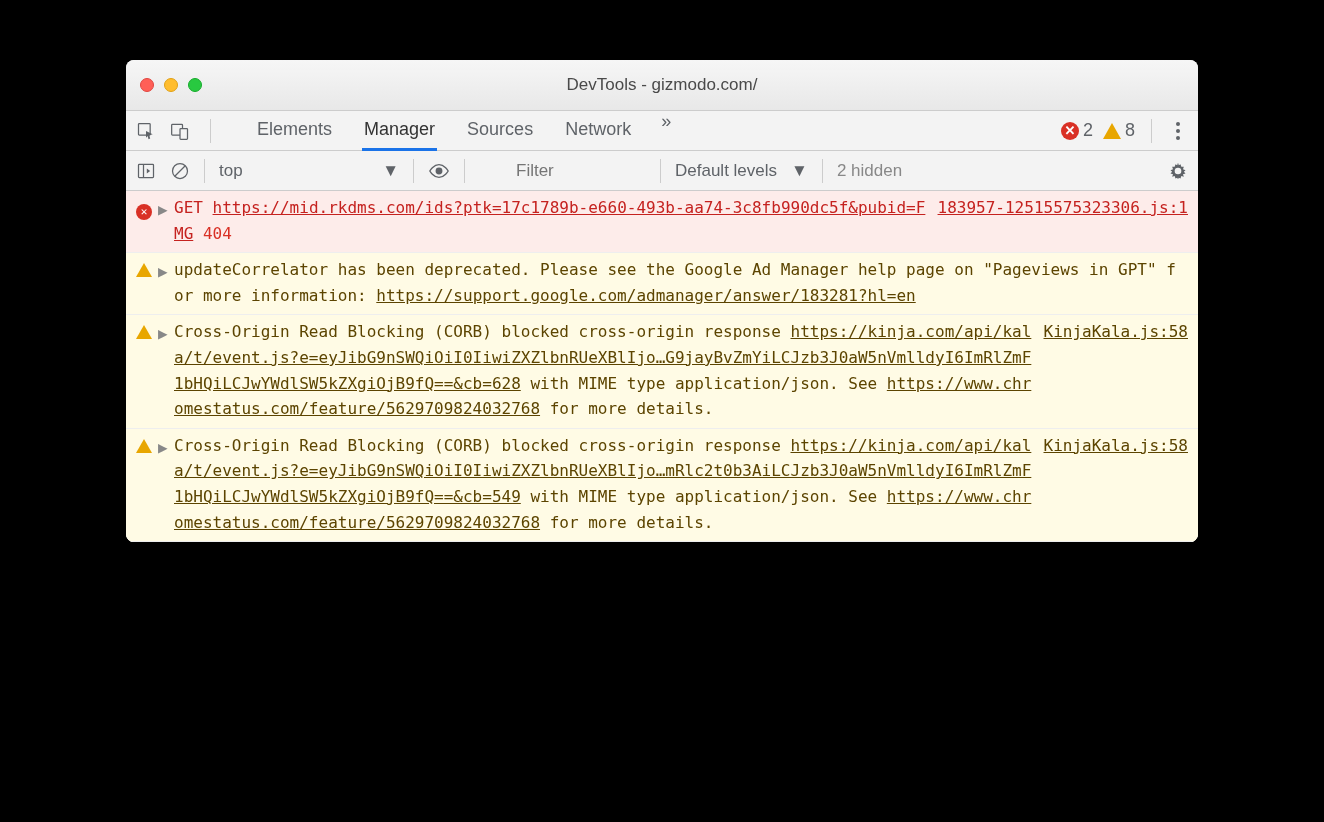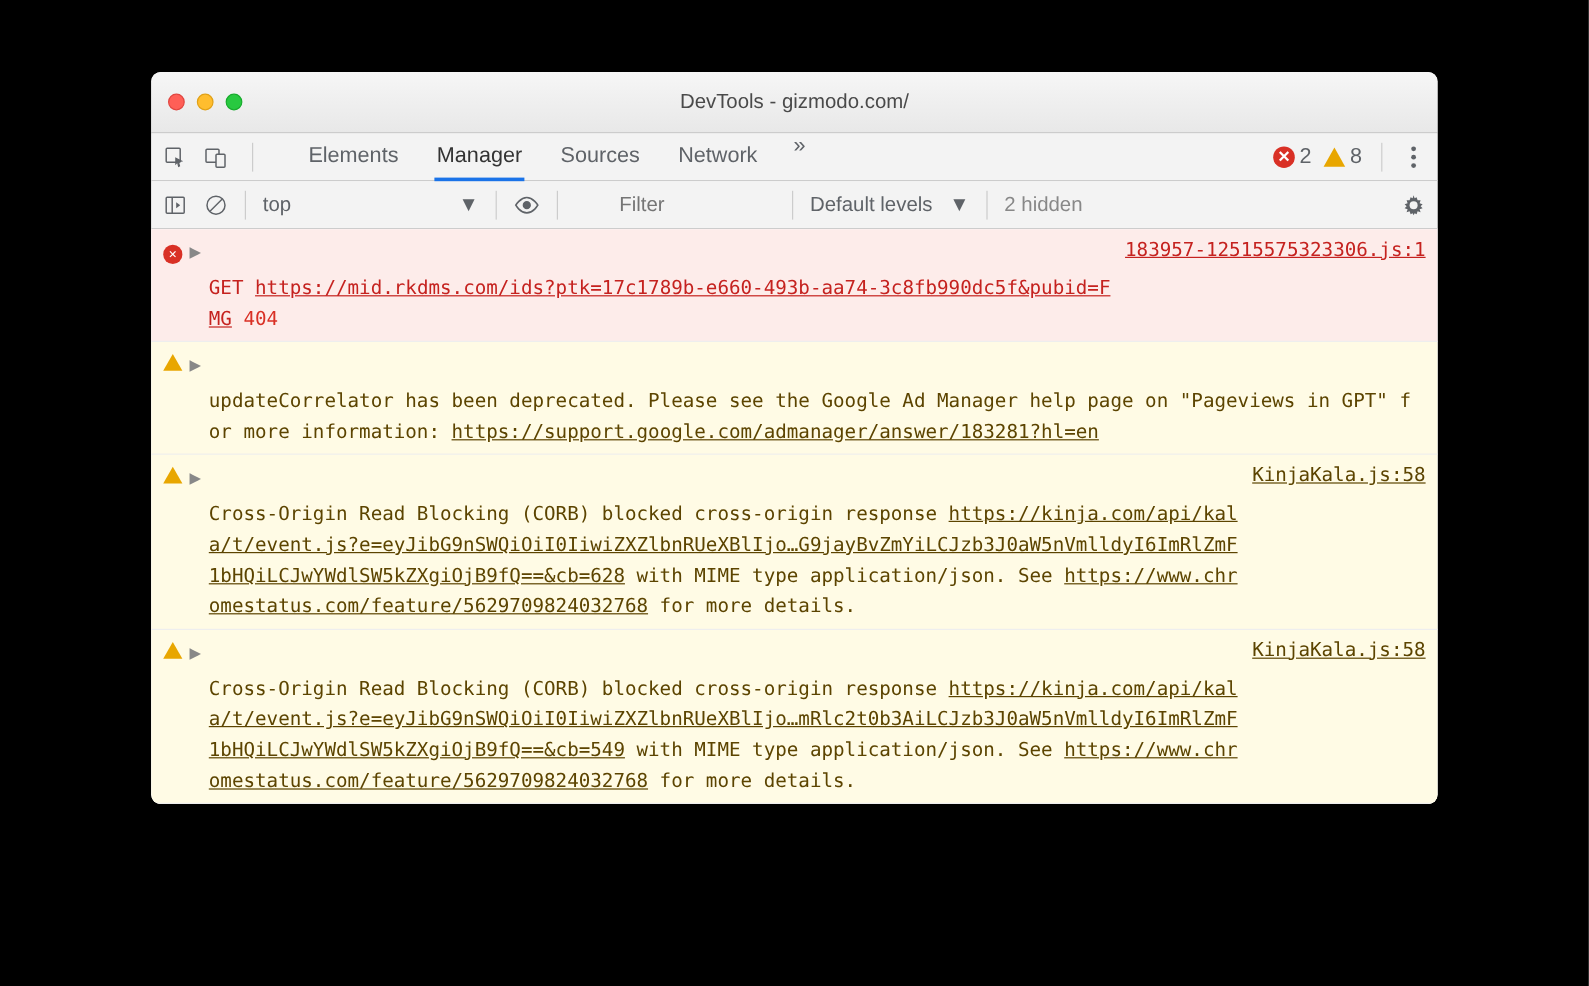--- a/index.html
+++ b/index.html
@@ -205,21 +205,20 @@
       flex-shrink: 0;
       width: 16px;
       color: #888;
       cursor: pointer;
       padding-top: 2px;
     }
     .log-content {
       flex: 1;
       word-break: break-all;
       padding-right: 10px;
-      margin-top: 32px;
     }
     .log-source {
       flex-shrink: 0;
       text-align: center;
       text-decoration: underline;
       cursor: pointer;
       white-space: nowrap;
     }
     .log-content .underline {
       text-decoration: underline;

